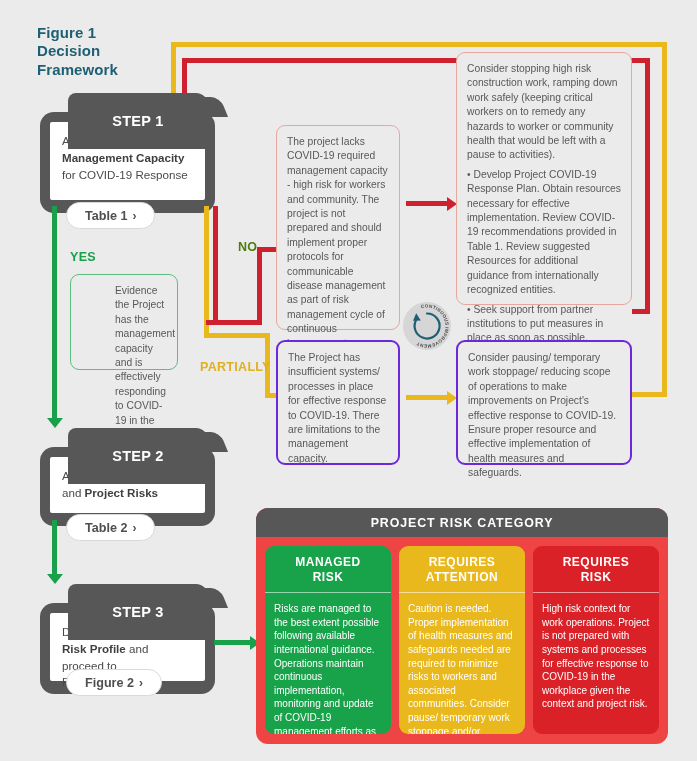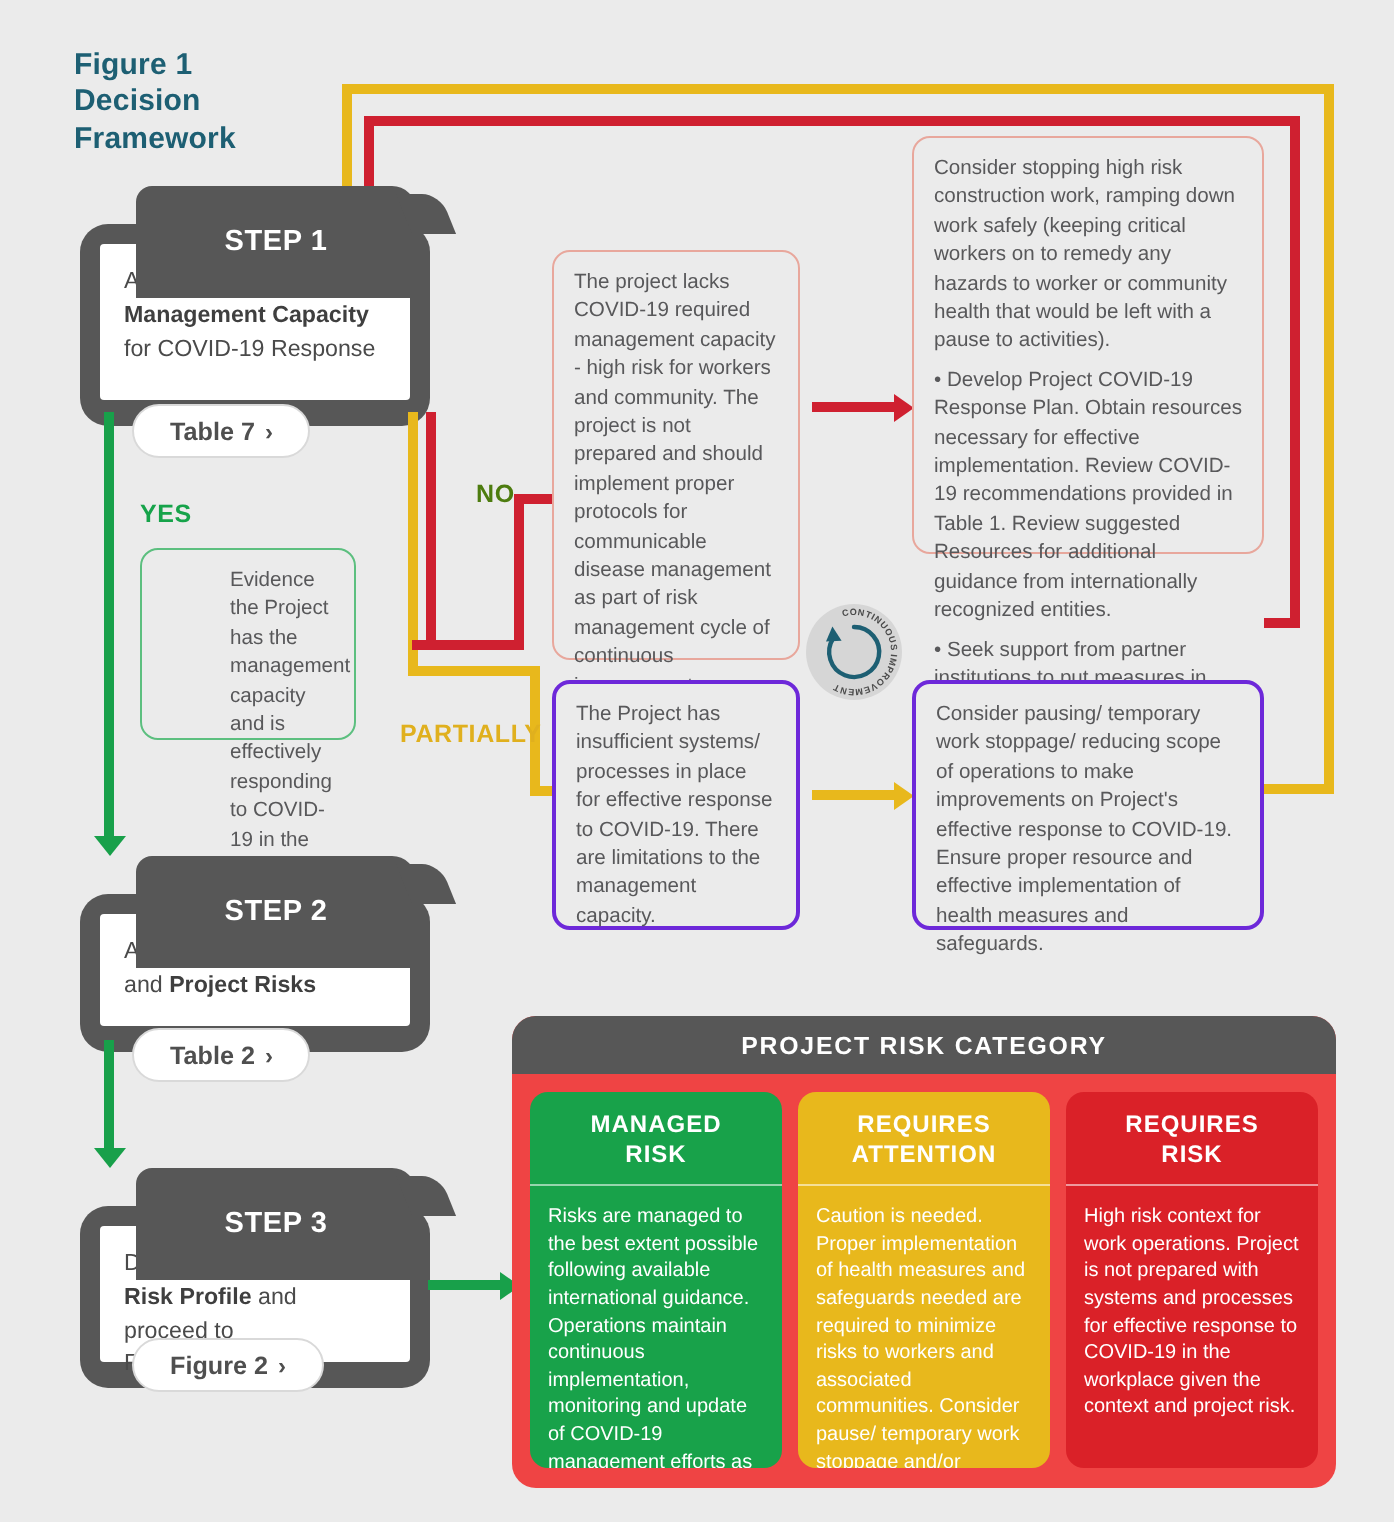--- a/index.html
+++ b/index.html
@@ -176,21 +176,21 @@
 
   <div class="step-card" style="left:40px;top:93px;width:175px;height:120px;">
     <div class="step-tab">STEP 1</div>
     <div class="step-body" style="width:175px;height:101px;">
       <div class="step-inner" style="height:78px;">
         <span>Assess Project's </span><b>Management Capacity</b><span> for COVID-19 Response</span>
       </div>
     </div>
   </div>
   <div class="pill abs" style="left:66px;top:202px;">
-    <span>Table 7</span>
+    <span>Table 1</span>
     <span class="chev">›</span>
   </div>
 
   <div class="ln v c-grn abs" style="left:52px;top:206px;height:214px;"></div>
   <div class="arw down ar-grn-d abs" style="left:46.5px;top:418px;"></div>
 
   <div class="blabel abs" id="label-yes" style="left:70px;top:250px;">YES</div>
 
   <div class="obox green" style="left:70px;top:274px;width:108px;height:96px;">
     <p>Evidence the Project has the management capacity and is effectively responding to COVID-19 in the workplace.</p>
@@ -211,21 +211,21 @@
   <div class="blabel abs" id="label-no" style="left:238px;top:240px;">NO</div>
   <div class="blabel abs" id="label-partially" style="left:200px;top:360px;">PARTIALLY</div>
 
   <div class="obox red" style="left:276px;top:125px;width:124px;height:205px;">
     <p>The project lacks COVID-19 required management capacity - high risk for workers and community. The project is not prepared and should implement proper protocols for communicable disease management as part of risk management cycle of continuous improvement.</p>
   </div>
 
   <div class="ln h c-red abs" style="left:406px;top:201px;width:44px;"></div>
   <div class="arw right ar-red-r abs" style="left:447px;top:196.5px;"></div>
 
-  <div class="obox red" style="left:456px;top:68px;width:176px;height:209px;">
+  <div class="obox red" style="left:456px;top:52px;width:176px;height:253px;">
     <p>Consider stopping high risk construction work, ramping down work safely (keeping critical workers on to remedy any hazards to worker or community health that would be left with a pause to activities).</p>
     <p>• Develop Project COVID-19 Response Plan. Obtain resources necessary for effective implementation. Review COVID-19 recommendations provided in Table 1. Review suggested Resources for additional guidance from internationally recognized entities.</p>
     <p>• Seek support from partner institutions to put measures in place as soon as possible.</p>
   </div>
 
   <div class="obox yellow" style="left:276px;top:340px;width:124px;height:125px;">
     <p>The Project has insufficient systems/ processes in place for effective response to COVID-19. There are limitations to the management capacity.</p>
   </div>
 
   <div class="ln h c-yel abs" style="left:406px;top:395px;width:44px;"></div>

